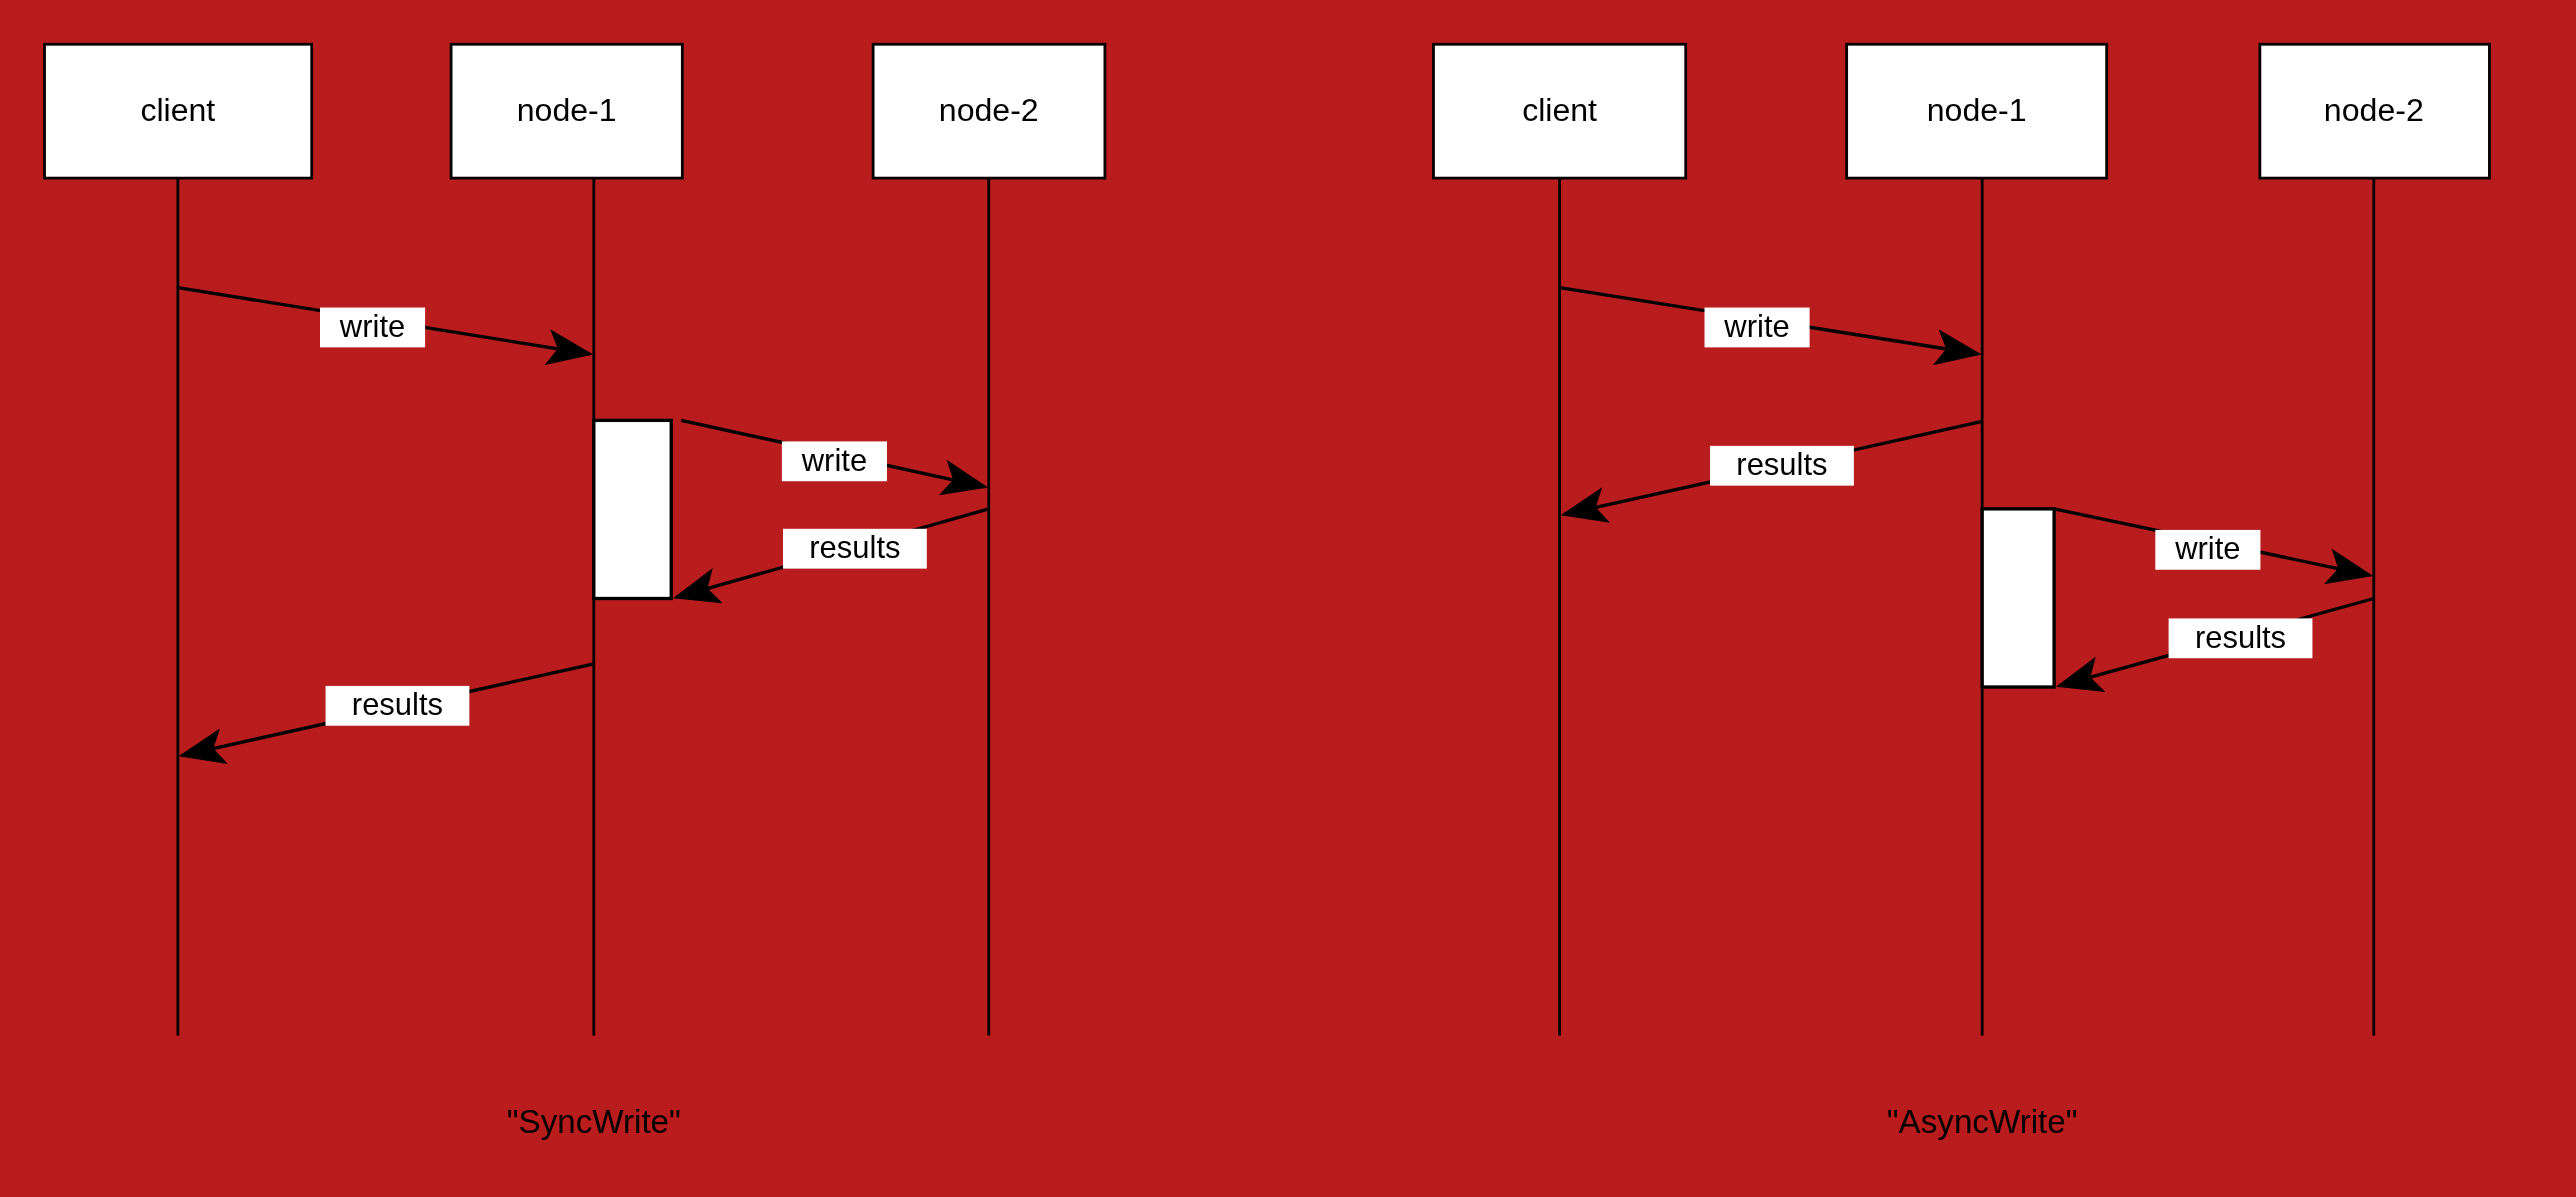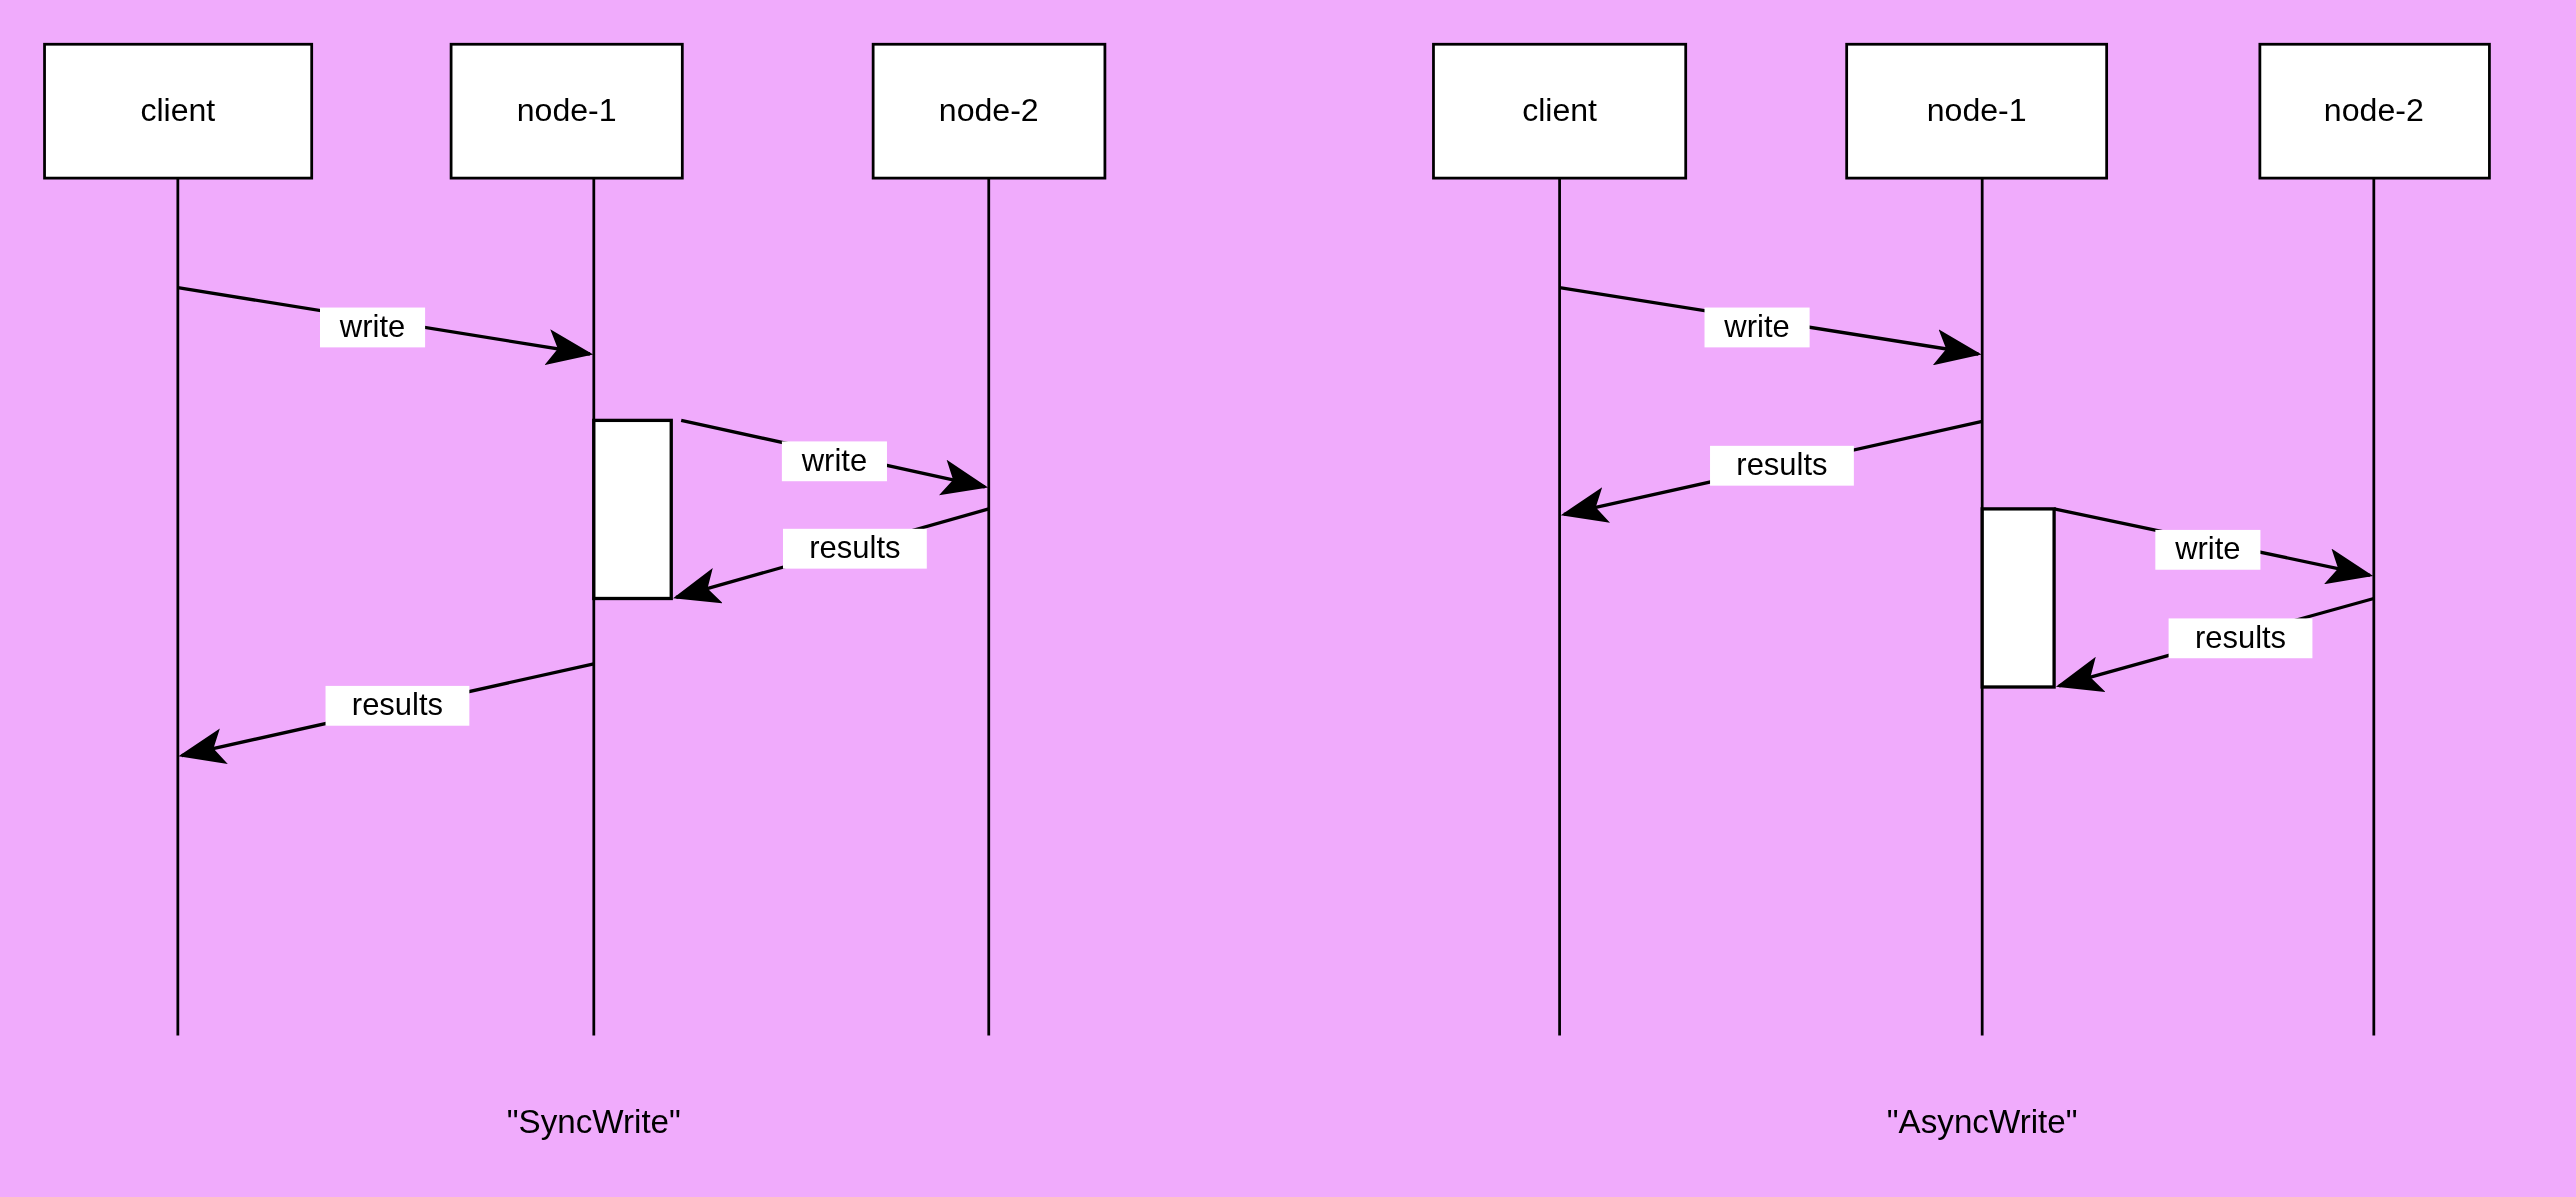--- a/index.html
+++ b/index.html
@@ -9,21 +9,21 @@
     background: #ffffff;
   }
   body {
     font-family: "Liberation Sans", sans-serif;
     color: #000000;
   }
   #canvas {
     position: relative;
     width: 2576px;
     height: 1197px;
-    background: #f0abfc;
+    background: #b91c1c;
     overflow: hidden;
   }
   #diagram-svg {
     position: absolute;
     left: 0;
     top: 0;
     width: 2576px;
     height: 1197px;
     display: block;
   }

